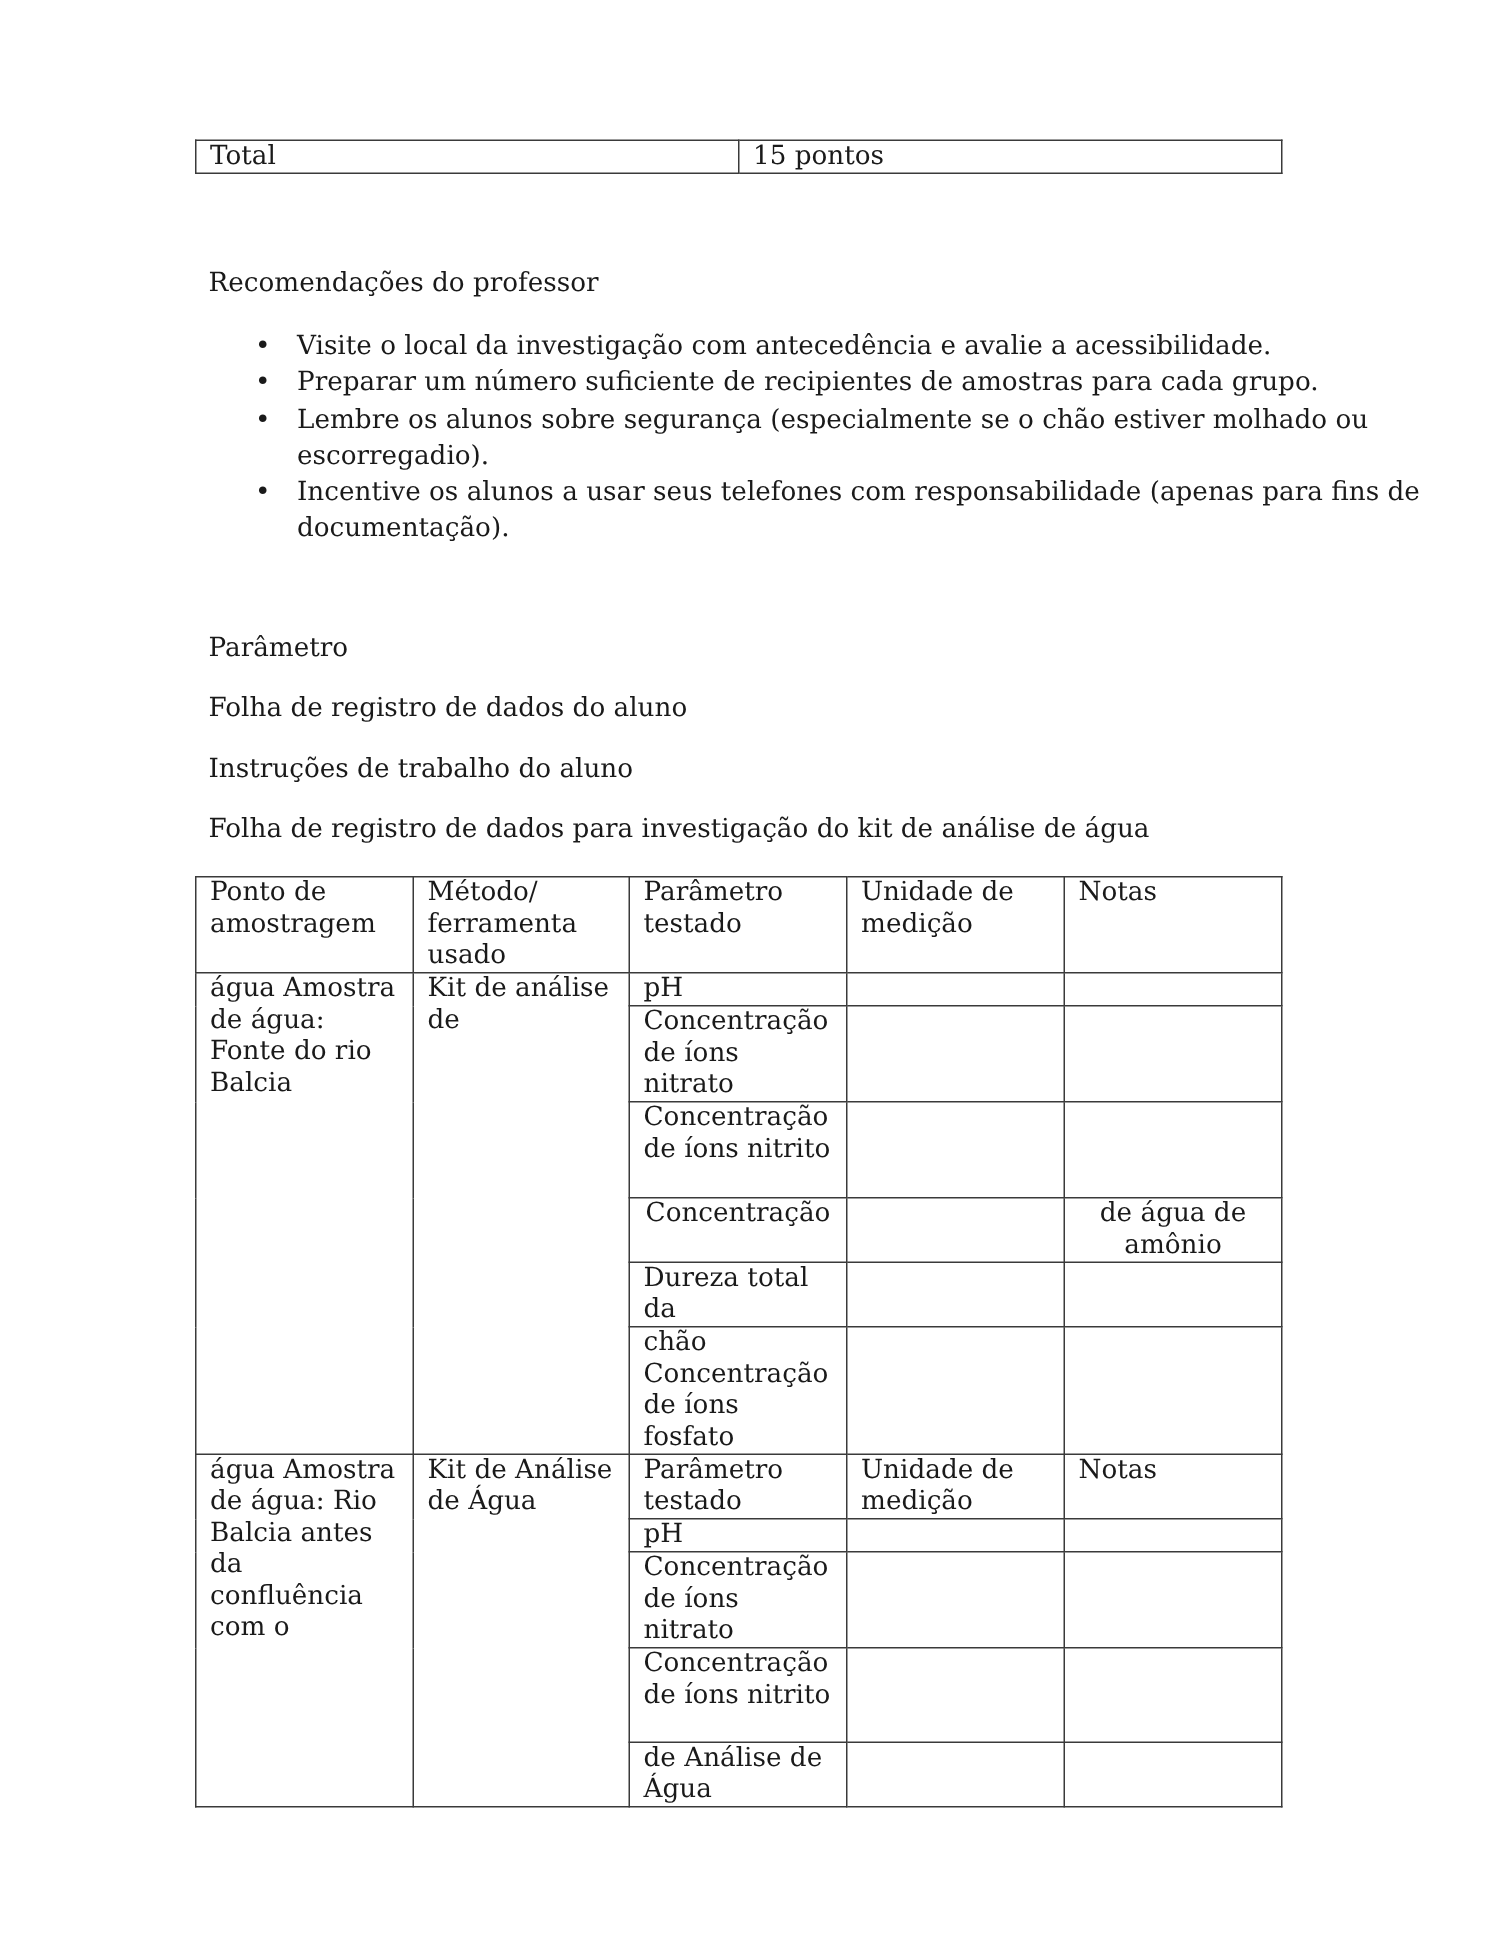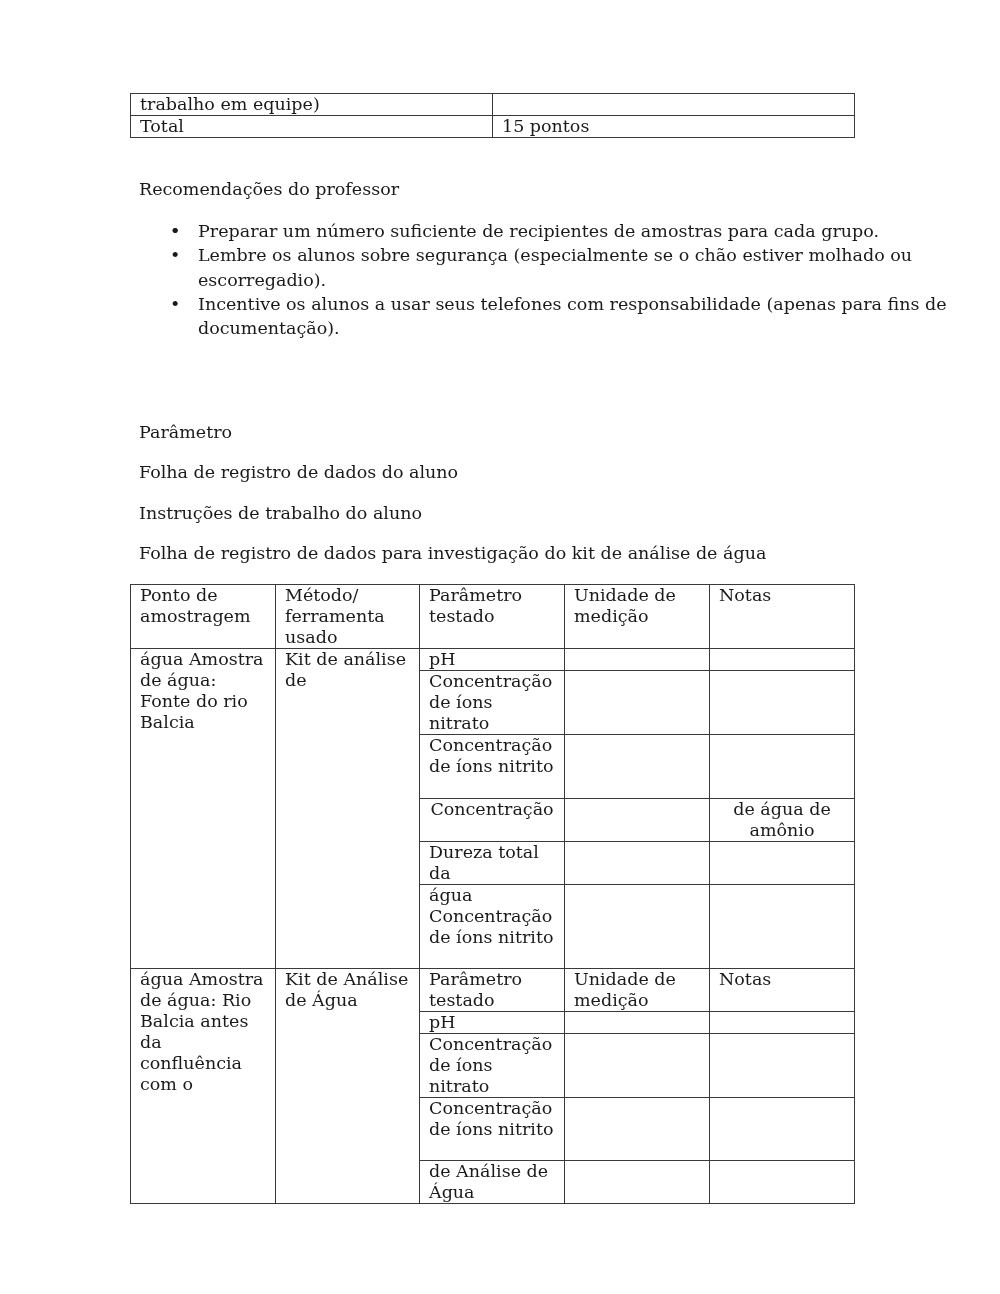--- a/index.html
+++ b/index.html
@@ -14,34 +14,30 @@
 </style>
 </head>
 <body>
 
 <table style="left:130px; top:93px; width:724px;">
   <colgroup>
       <col style="width:362px">
       <col style="width:362px">
     </colgroup>
   <tbody>
-      <tr style="height:22px;">
-    <td>trabalho em equipe)</td>
-    <td></td>
-  </tr>
   <tr style="height:21px;padding-left:32px;">
     <td>Total</td>
     <td>15 pontos</td>
   </tr>
 </tbody>
   </table>
 
 <div class="para" style="top:179px;">Recomendações do professor</div>
 <ul class="bullets">
-  <li><span class="dot">•</span></li>
+  <li><span class="dot">•</span><span>Visite o local da investigação com antecedência e avalie a acessibilidade.</span></li>
   <li><span class="dot">•</span><span>Preparar um número suficiente de recipientes de amostras para cada grupo.</span></li>
   <li><span class="dot">•</span><span>Lembre os alunos sobre segurança (especialmente se o chão estiver molhado ou escorregadio).</span></li>
   <li><span class="dot">•</span><span>Incentive os alunos a usar seus telefones com responsabilidade (apenas para fins de documentação).</span></li>
 </ul>
 
 <div class="para" style="top:422px;">Parâmetro</div>
 <div class="para" style="top:462px;">Folha de registro de dados do aluno</div>
 <div class="para" style="top:503px;">Instruções de trabalho do aluno</div>
 <div class="para" style="top:543px;">Folha de registro de dados para investigação do kit de análise de água</div>
 
@@ -83,21 +79,21 @@
     <td>Concentração</td>
     <td></td>
     <td>de água de amônio</td>
   </tr>
   <tr style="height:43px;">
     <td>Dureza total da</td>
     <td></td>
     <td></td>
   </tr>
   <tr style="height:84px;">
-    <td>água Concentração de íons nitrito</td>
+    <td>chão Concentração de íons fosfato</td>
     <td></td>
     <td></td>
   </tr>
 
   <tr style="height:43px;">
     <td rowspan="5">água Amostra de água: Rio Balcia antes da confluência com o</td>
     <td rowspan="5">Kit de Análise de Água</td>
     <td>Parâmetro testado</td>
     <td>Unidade de medição</td>
     <td>Notas</td>

